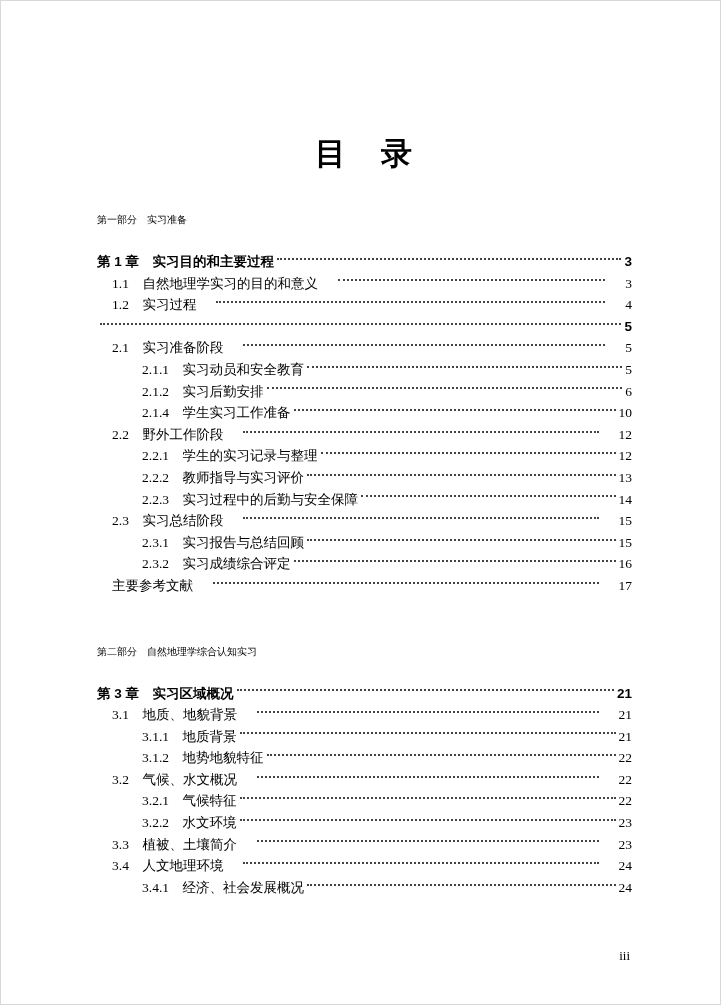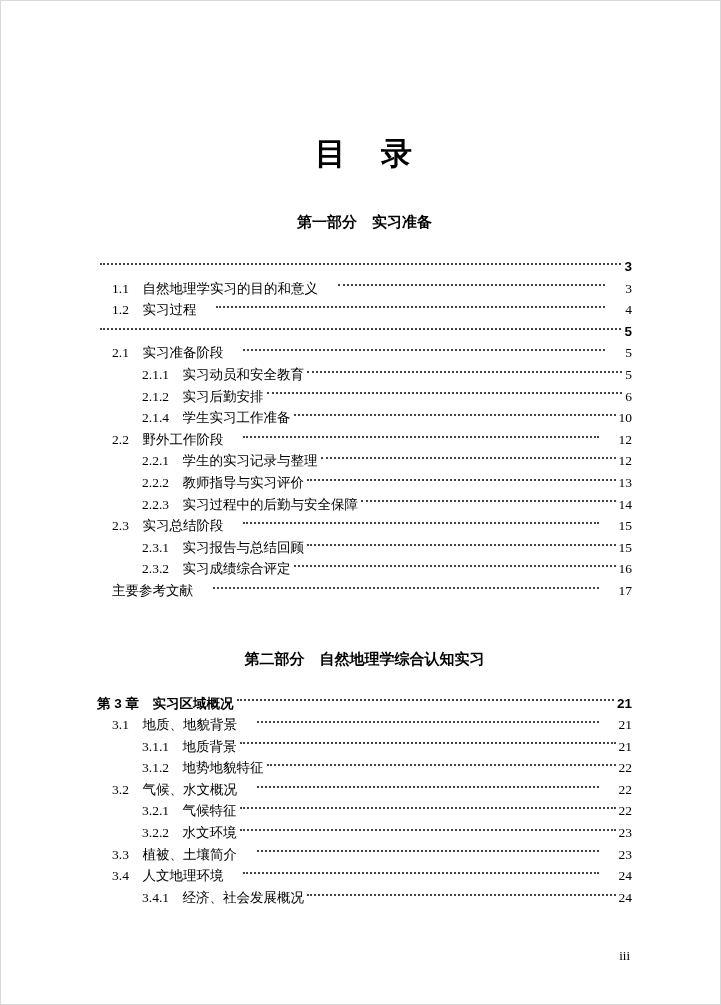--- a/index.html
+++ b/index.html
@@ -21,23 +21,23 @@
   }
   .doc-title {
     margin: 0 0 38px 0;
     text-align: center;
     font-size: 31px;
     font-weight: 700;
     letter-spacing: 2px;
     font-family: "Liberation Serif", "DejaVu Serif", serif;
   }
   .section-heading {
-    text-align: center;
-    font-size: 15px;
-    font-weight: 700;
+    text-align: left;
+    font-size: 10px;
+    font-weight: 400;
     font-family: "Liberation Sans", "DejaVu Sans", sans-serif;
     margin: 0 0 24px 0;
   }
   .section-block { margin: 0; }
   .section-block + .section-block { margin-top: 48px; }
   .toc-row {
     display: flex;
     align-items: baseline;
     font-size: 13.5px;
     line-height: 21.6px;
@@ -79,20 +79,21 @@
 </style>
 </head>
 <body>
 
 <div class="page">
   <h1 class="doc-title">目　录</h1>
   <div id="toc">
       <div class="section-block">
         <div class="section-heading">第一部分　实习准备</div>
         <div class="toc-row level-0 bold">
+          <span class="toc-label">第 1 章　实习目的和主要过程</span>
           <span class="toc-dots"></span>
           <span class="toc-page">3</span>
         </div>
         <div class="toc-row level-1">
           <span class="toc-label">1.1　自然地理学实习的目的和意义</span>
           <span class="toc-dots"></span>
           <span class="toc-page">3</span>
         </div>
         <div class="toc-row level-1">
           <span class="toc-label">1.2　实习过程</span>

